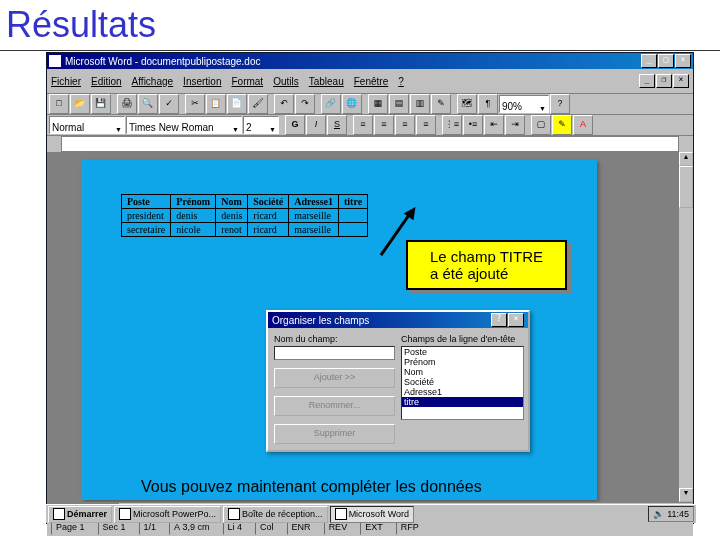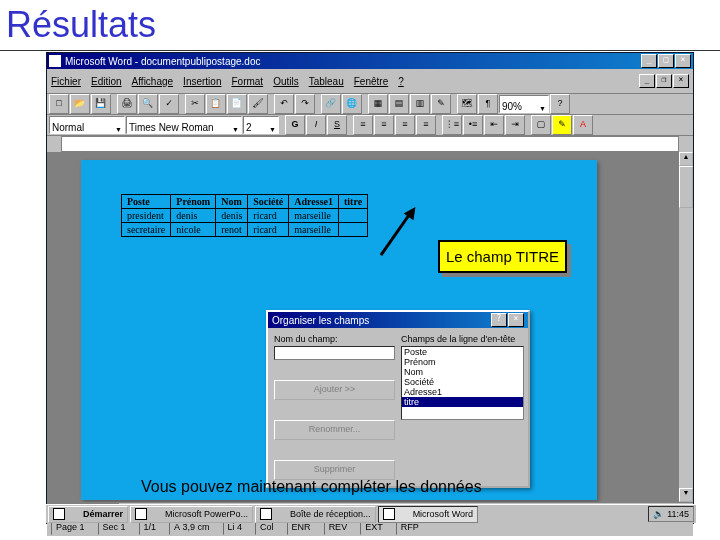--- a/index.html
+++ b/index.html
@@ -15,41 +15,41 @@
 .tbtn{width:18px;height:18px;background:#c0c0c0;border:1px solid #fff;border-right-color:#808080;border-bottom-color:#808080;font-size:9px;text-align:center;line-height:16px}
 .tsep{width:4px}
 .combo{height:16px;background:#fff;border:1px solid #808080;border-right-color:#fff;border-bottom-color:#fff;display:flex;align-items:flex-end;padding:0 2px;font-size:10px}
 .combo .arr{margin-left:auto;font-size:7px}
 .ruler{height:14px;background:#fff;border:1px solid #808080;position:relative;margin:0 14px}
 .doc{background:#808080;height:350px;position:relative;overflow:hidden}
 .page{position:absolute;left:34px;top:8px;width:516px;height:340px;background:#0ea5e9;box-shadow:2px 2px 4px rgba(0,0,0,0.3)}
 .tbl{position:absolute;left:40px;top:34px;border-collapse:collapse;font-size:10px}
 .tbl th,.tbl td{border:1px solid #000;padding:1px 5px;text-align:left;font-family:"Times New Roman",serif}
 .tbl th{font-weight:bold}
-.callout{position:absolute;right:30px;top:80px;background:#ffff00;border:2px solid #000;box-shadow:4px 4px 0 #808080;padding:6px 6px;font-size:15px;font-family:Arial}
+.callout{position:absolute;right:30px;top:80px;background:#ffff00;border:2px solid #000;box-shadow:4px 4px 0 #808080;padding:6px 22px;font-size:15px;font-family:Arial}
 .arrow{position:absolute;left:330px;top:50px;width:2px;height:50px}
 .arrow-line{width:3px;height:55px;background:#000;transform:rotate(35deg);transform-origin:top}
 .arrow-head{position:absolute;top:-4px;left:-5px;width:0;height:0;border-left:6px solid transparent;border-right:6px solid transparent;border-bottom:12px solid #000;transform:rotate(35deg)}
 .dialog{position:absolute;left:185px;top:150px;width:260px;background:#c0c0c0;border:2px outset #fff;box-shadow:2px 2px 4px rgba(0,0,0,0.4)}
 .dlgtitle{background:linear-gradient(to right,#000080,#1084d0);color:#fff;height:14px;font-size:10px;padding:1px 4px;display:flex;align-items:center}
 .dlgbody{padding:6px;display:flex;gap:6px;font-size:9px}
 .dlgcol{flex:1}
 .dlglabel{font-size:9px;margin-bottom:2px}
 .dlginput{width:100%;height:14px;background:#fff;border:1px inset #808080;box-sizing:border-box}
 .dlglist{width:100%;height:72px;background:#fff;border:1px inset #808080;font-size:9px;overflow:hidden}
 .dlglist div{padding:0 2px}
 .dlglist .sel{background:#000080;color:#fff}
-.dlgbtn{height:18px;background:#c0c0c0;border:1px outset #fff;font-size:9px;text-align:center;line-height:16px;margin-top:20px;color:#808080}
+.dlgbtn{height:18px;background:#c0c0c0;border:1px outset #fff;font-size:9px;text-align:center;line-height:16px;margin-top:8px;color:#808080}
 .caption{position:absolute;left:60px;top:318px;font-size:16px;font-family:Arial}
 .status{height:18px;background:#c0c0c0;border-top:1px solid #fff;display:flex;align-items:center;font-size:9px;padding:0 4px;gap:8px}
 .status .cell{border:1px inset #c0c0c0;padding:0 4px;height:14px;line-height:14px}
 .viewbar{height:14px;background:#c0c0c0;display:flex;align-items:center;border-top:1px solid #808080}
 .viewbar .vb{width:16px;height:12px;border:1px solid #808080;font-size:8px;text-align:center}
 .taskbar{position:absolute;left:46px;top:504px;width:646px;height:18px;background:#c0c0c0;border-top:1px solid #fff;display:flex;align-items:center;font-size:9px;gap:2px;padding:0 2px}
-.taskbtn{height:15px;background:#c0c0c0;border:1px outset #fff;padding:0 4px;line-height:14px;display:flex;align-items:center;gap:18px}
+.taskbtn{height:15px;background:#c0c0c0;border:1px outset #fff;padding:0 4px;line-height:14px;display:flex;align-items:center;gap:2px}
 .taskbtn.active{border:1px inset #808080;background:#dfdfdf}
 .taskbtn .ti{width:10px;height:10px;background:#fff;border:1px solid #000}
 .tray{margin-left:auto;border:1px inset #808080;padding:0 4px;height:14px;line-height:13px;display:flex;gap:3px;align-items:center}
 .scrollv{position:absolute;right:0;top:0;width:14px;height:100%;background:#c0c0c0;border-left:1px solid #808080}
 .scrollv .thumb{position:absolute;top:14px;width:12px;height:40px;background:#c0c0c0;border:1px outset #fff;left:0}
 .scrollv .sbtn{width:12px;height:12px;background:#c0c0c0;border:1px outset #fff;position:absolute;font-size:7px;text-align:center}
 </style>
 </head>
 <body>
 
@@ -183,20 +183,21 @@
       </tbody>
         </table>
 
       <div class="arrow">
         <div class="arrow-head"></div>
         <div class="arrow-line"></div>
       </div>
 
       <div class="callout">
         <div>Le champ TITRE</div>
+        <div>a été ajouté</div>
       </div>
 
       <div class="dialog">
         <div class="dlgtitle">
           <span>Organiser les champs</span>
           <div class="winbtns" style="margin-left:auto">
             <div class="winbtn">?</div>
             <div class="winbtn">×</div>
           </div>
         </div>

